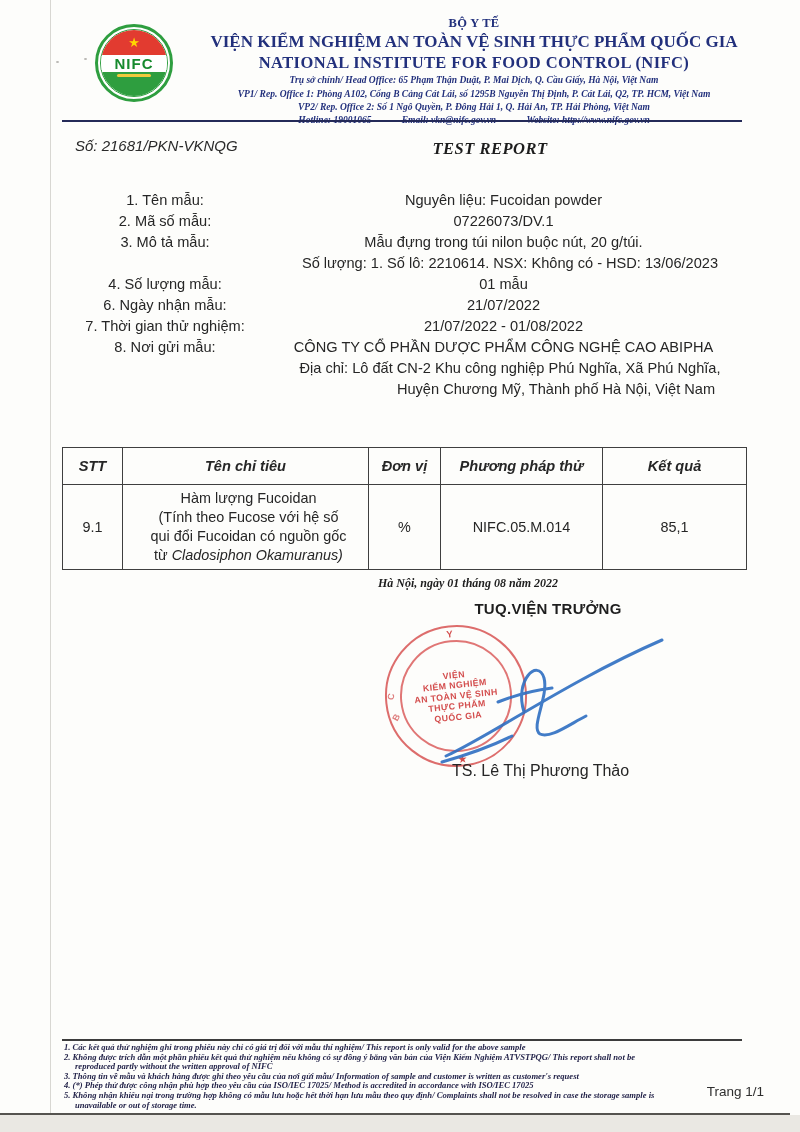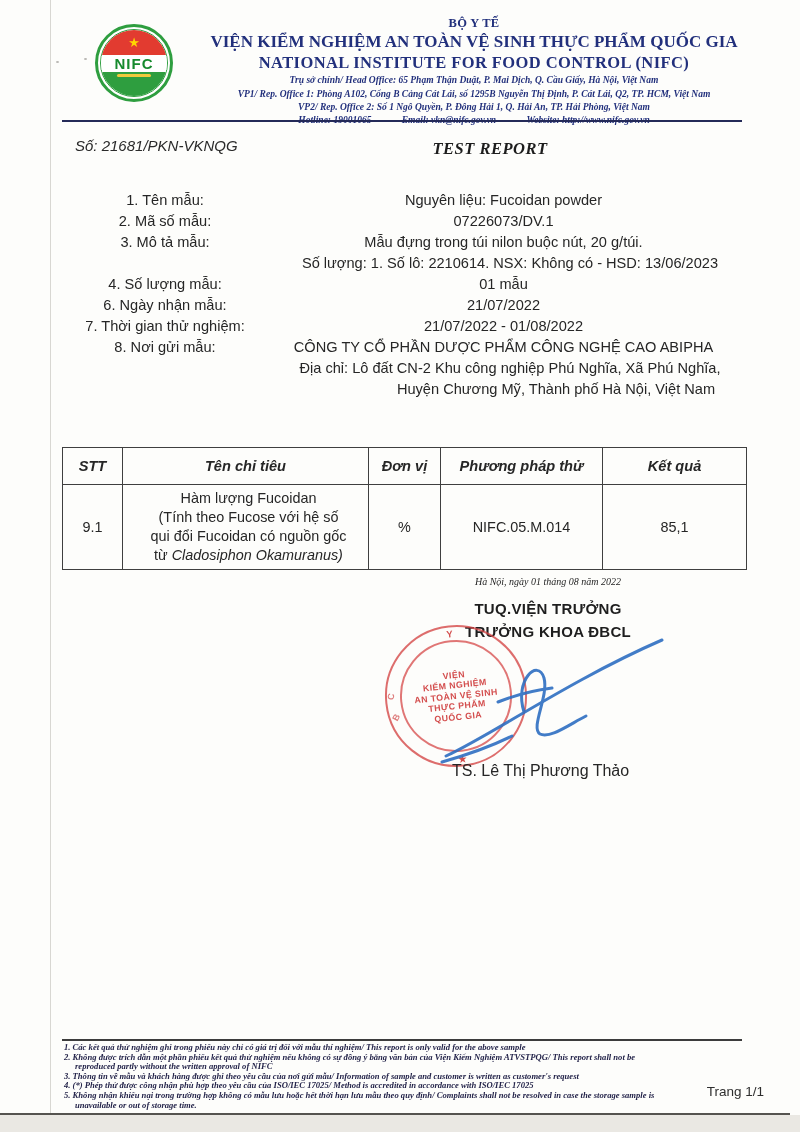--- a/index.html
+++ b/index.html
@@ -53,22 +53,22 @@
   .rtable { position:absolute; left:62px; top:447px; border-collapse:collapse; color:#262626; }
   .rtable td, .rtable th { border:1.6px solid #3f3f3f; }
   .rtable th { font-style:italic; font-weight:bold; font-size:14.6px; height:37px; text-align:center; }
   .col-stt { width:60px; } .col-name { width:246px; } .col-unit { width:72px; }
   .col-method { width:162px; } .col-result { width:144px; }
   .rtable td { height:84px; font-size:14.4px; vertical-align:middle; text-align:center; }
   .cell-name { text-align:left; padding:4px 6px 4px 12px; line-height:19px; }
 
   
   .sign { position:absolute; left:0; top:576px; width:800px; height:230px; }
-  .sign-date { position:absolute; left:378px; top:0; width:340px; text-align:center;
-               font-family:"Liberation Serif", serif; font-style:italic; font-weight:normal; font-size:10px; color:#1e1e1e; }
+  .sign-date { position:absolute; left:378px; top:0; width:340px; text-align:left;
+               font-family:"Liberation Serif", serif; font-style:italic; font-weight:bold; font-size:12px; color:#1e1e1e; }
   .sign-pos1 { position:absolute; left:378px; top:24px; width:340px; text-align:center;
                font-weight:bold; font-size:15px; color:#1e1e1e; letter-spacing:.3px; }
   .sign-pos2 { position:absolute; left:378px; top:47px; width:340px; text-align:center;
                font-weight:bold; font-size:15px; color:#1e1e1e; letter-spacing:.3px; }
   .stamp { position:absolute; left:385px; top:49px; width:142px; height:142px; border-radius:50%;
            border:2.5px solid rgba(213,72,72,.8); transform:rotate(-6deg); }
   .stamp-inner { position:absolute; inset:13px; border-radius:50%; border:2px solid rgba(213,72,72,.75);
                  display:flex; flex-direction:column; align-items:center; justify-content:center; gap:0; }
   .stamp-line { color:rgba(206,58,58,.9); font-weight:bold; font-size:8.8px; line-height:10.6px; letter-spacing:.4px; white-space:nowrap; }
   .stamp-top { position:absolute; top:1px; left:50%; transform:translateX(-50%); color:rgba(206,58,58,.9);
@@ -188,21 +188,20 @@
       <td>%</td>
       <td>NIFC.05.M.014</td>
       <td>85,1</td>
     </tr>
   </tbody>
     </table>
 
   <div class="sign">
     <div class="sign-date">Hà Nội, ngày 01 tháng 08 năm 2022</div>
     <div class="sign-pos1">TUQ.VIỆN TRƯỞNG</div>
-    <div class="sign-pos2">TRƯỞNG KHOA ĐBCL</div>
 
     <div class="stamp">
       <span class="stamp-top">Y</span>
       <span class="stamp-ring-l1">C</span>
       <span class="stamp-ring-l2">B</span>
       <span class="stamp-star">★</span>
       <div class="stamp-inner">
         <div class="stamp-line">VIỆN</div>
         <div class="stamp-line">KIỂM NGHIỆM</div>
         <div class="stamp-line">AN TOÀN VỆ SINH</div>

